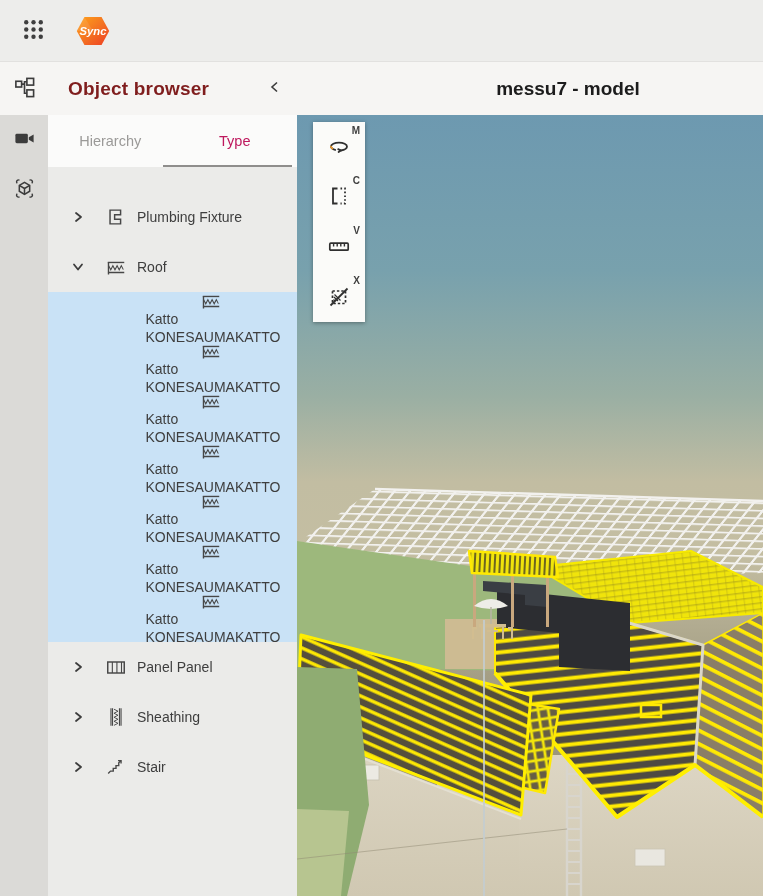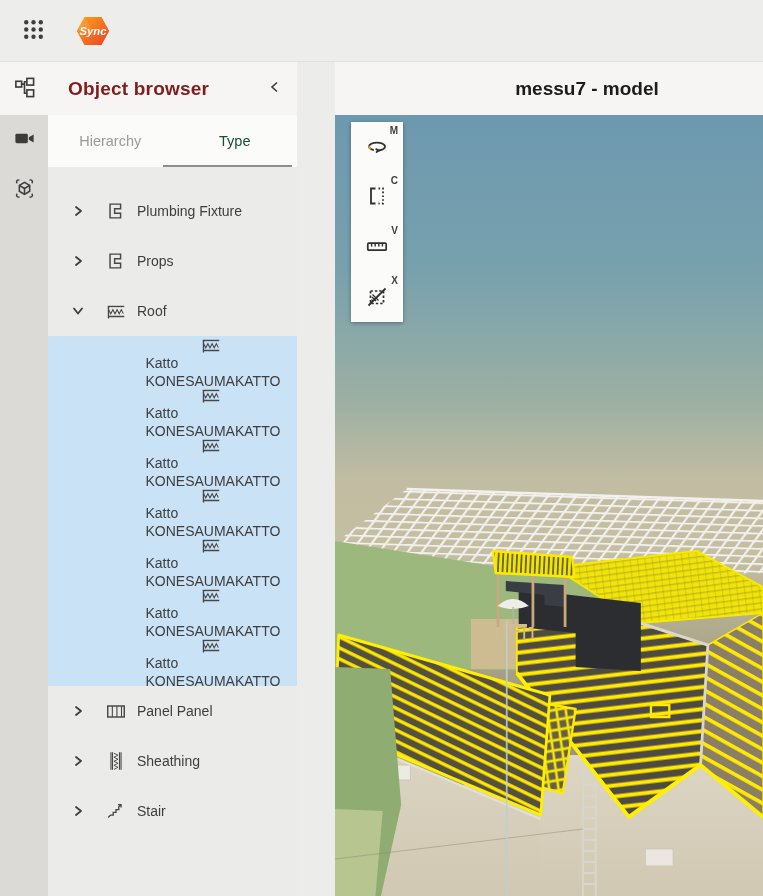--- a/index.html
+++ b/index.html
@@ -10,32 +10,32 @@
   .main{display:flex;height:834px;}
   .rail{width:48px;background:#dbdad7;display:flex;flex-direction:column;flex:0 0 auto;}
   .rail-btn{width:48px;height:50px;border:none;background:transparent;display:flex;align-items:center;justify-content:center;padding:0;cursor:pointer;}
   .rail-btn.active{height:53px;background:#f6f5f3;}
   .panel{width:249px;display:flex;flex-direction:column;background:#ebebe9;flex:0 0 auto;}
   .panel-header{height:53px;background:#f6f5f3;display:flex;align-items:center;flex:0 0 auto;}
   .panel-title{font-size:19px;font-weight:bold;color:#7f1d1d;margin-left:20px;letter-spacing:.2px;}
   .collapse-btn{margin-left:auto;margin-right:12px;background:none;border:none;padding:2px;cursor:pointer;display:flex;}
   .tabs{height:52px;background:#fbfbfa;display:flex;position:relative;flex:0 0 auto;}
   .tab{flex:1;display:flex;align-items:center;justify-content:center;font-size:14.5px;color:#9b9a98;cursor:pointer;}
-  .tab.active{color:#14532d;}
+  .tab.active{color:#be185d;}
   .tab-indicator{position:absolute;bottom:0;left:46%;width:52%;height:2px;background:#8f8e8c;}
-  .tree{flex:1;overflow:hidden;padding-top:19px;}
+  .tree{flex:1;overflow:hidden;padding-top:25px;}
   .tree-row{height:50px;display:flex;align-items:center;padding-left:22px;cursor:pointer;box-sizing:border-box;}
   .tree-row .chev{width:16px;height:16px;display:flex;align-items:center;justify-content:center;flex:0 0 auto;}
   .tree-row .ticon{margin-left:19px;display:flex;flex:0 0 auto;}
   .tree-row .tlabel{margin-left:10px;font-size:14px;color:#3e3e3e;}
   .tree-row.child{padding-left:77px;flex-direction:column;}
   .tree-row.child .ticon{margin-left:0;}
   .tree-row.child .tlabel{margin-left:11px;width:142px;line-height:17.5px;}
   .tree-row.child.selected{background:#c9e2f6;}
-  .viewport{flex:1;display:flex;flex-direction:column;min-width:0;padding-left:38px;}
+  .viewport{flex:1;display:flex;flex-direction:column;min-width:0;}
   .vp-header{height:53px;background:#f6f5f3;display:flex;align-items:center;justify-content:center;box-sizing:border-box;padding-left:76px;flex:0 0 auto;}
   .vp-title{font-size:19px;font-weight:bold;color:#1c1c1c;}
   .scene{position:relative;flex:1;}
   .scene svg.world{position:absolute;left:0;top:0;width:100%;height:100%;display:block;}
   .vtoolbar{position:absolute;left:16px;top:7px;width:52px;background:#fbfbf9;box-shadow:0 1px 4px rgba(0,0,0,.35);display:flex;flex-direction:column;}
   .vtool{position:relative;width:52px;height:50px;border:none;background:transparent;display:flex;align-items:center;justify-content:center;cursor:pointer;padding:0;}
   .vkey{position:absolute;top:3px;right:5px;font-size:10px;font-weight:bold;color:#3f3f3f;}
 </style>
 </head>
 <body>
@@ -134,33 +134,20 @@
             <svg width="14" height="14" viewBox="0 0 14 14">
               <path d="M5,3 L10,7 L5,11" fill="none" stroke="#3c3c3c" stroke-width="1.8" stroke-linecap="round" stroke-linejoin="round"></path>
             </svg>
           </span>
           <span class="ticon">
             <svg viewBox="0 0 24 24" width="22" height="22">
               <path d="M17,4.5 H5.5 V19.5 H17 V14.5 H10.5 V9.5 H17 Z" fill="none" stroke="#474747" stroke-width="1.6" stroke-linejoin="miter"></path>
             </svg>
           </span>
           <div class="tlabel">Plumbing Fixture</div>
-        </div>
-        <div class="tree-row">
-          <span class="chev">
-            <svg width="14" height="14" viewBox="0 0 14 14">
-              <path d="M5,3 L10,7 L5,11" fill="none" stroke="#3c3c3c" stroke-width="1.8" stroke-linecap="round" stroke-linejoin="round"></path>
-            </svg>
-          </span>
-          <span class="ticon">
-            <svg viewBox="0 0 24 24" width="22" height="22">
-              <path d="M17,4.5 H5.5 V19.5 H17 V14.5 H10.5 V9.5 H17 Z" fill="none" stroke="#474747" stroke-width="1.6" stroke-linejoin="miter"></path>
-            </svg>
-          </span>
-          <div class="tlabel">Props</div>
         </div>
         <div class="tree-row">
           <span class="chev">
             <svg width="14" height="14" viewBox="0 0 14 14">
               <path d="M3,4.5 L7,9.5 L11,4.5" fill="none" stroke="#3c3c3c" stroke-width="1.8" stroke-linecap="round" stroke-linejoin="round"></path>
             </svg>
           </span>
           <span class="ticon">
             <svg viewBox="0 0 24 20" width="22" height="19">
               <g fill="none" stroke="#474747">

